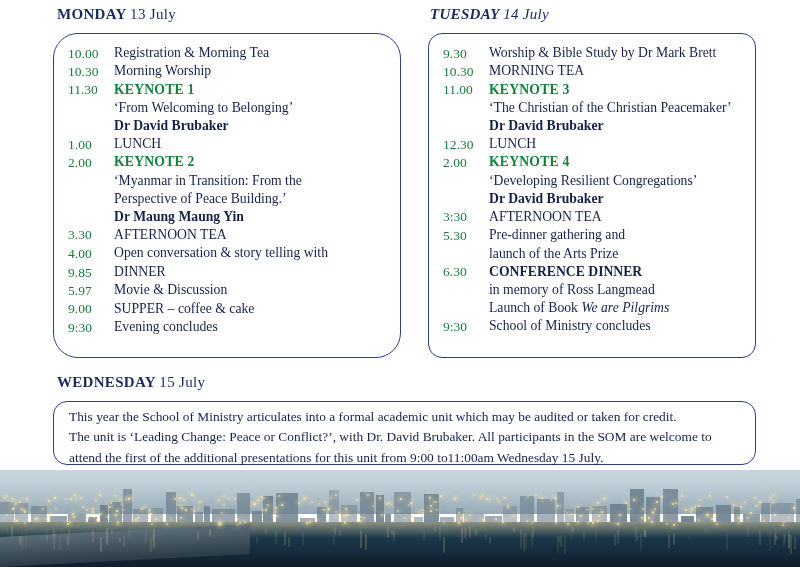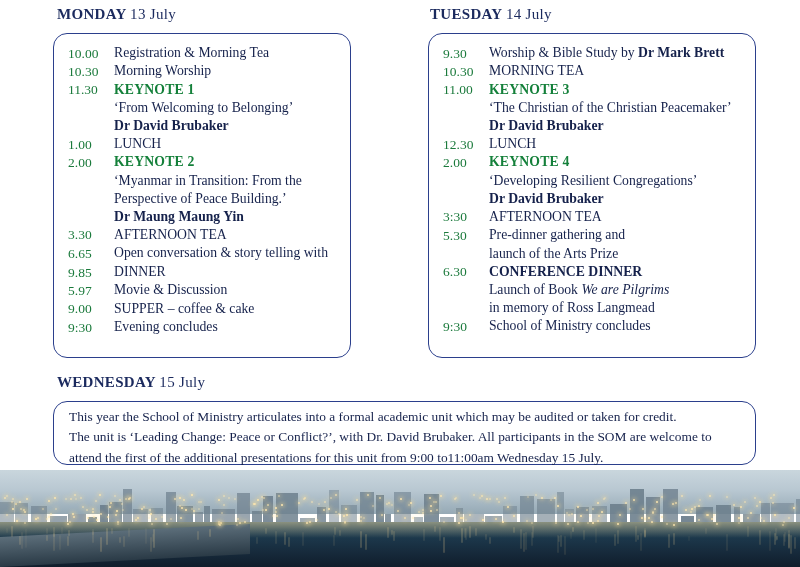--- a/index.html
+++ b/index.html
@@ -33,32 +33,32 @@
     white-space: nowrap;
   }
   .day-heading .day-name {
     text-transform: uppercase;
   }
   .day-heading .day-date {
     font-weight: normal;
   }
 
   #heading-monday { left: 57px; top: 6px; }
-  #heading-tuesday { left: 430px; top: 6px; }
+  #heading-tuesday { left: 430px; top: 6px; font-style: italic; }
   #heading-wednesday { left: 57px; top: 374px; }
 
   
   .panel {
     position: absolute;
     border: 1.2px solid #2b3f8c;
     border-radius: 14px;
     box-sizing: border-box;
     background: #ffffff;
   }
-  #panel-monday { left: 53px; top: 33px; width: 298px; height: 325px; }
+  #panel-monday { left: 53px; top: 33px; width: 348px; height: 325px; border-radius: 25px; }
   #panel-tuesday { left: 428px; top: 33px; width: 328px; height: 325px; }
   #panel-wednesday { left: 53px; top: 401px; width: 703px; height: 64px; }
 
   
   .schedule {
     position: absolute;
     left: 0; top: 0; right: 0;
     padding: 10px 12px 0 14px;
     box-sizing: border-box;
   }
@@ -81,21 +81,21 @@
     color: #15214b;
   }
   .desc.green {
     color: #14803a;
     font-weight: bold;
     letter-spacing: 0.2px;
   }
   .desc.bold {
     font-weight: bold;
   }
-  .desc .b { font-weight: bold; }
+  .desc .b { font-weight: normal; }
   .desc .i { font-style: italic; }
 
   
   #wed-note {
     position: absolute;
     left: 53px;
     top: 407px;
     width: 700px;
     padding: 0 16px;
     box-sizing: border-box;
@@ -224,21 +224,21 @@
         </div>
         <div class="row">
           <div class="time"></div>
           <div class="desc bold">Dr Maung Maung Yin</div>
         </div>
         <div class="row">
           <div class="time">3.30</div>
           <div class="desc">AFTERNOON TEA</div>
         </div>
         <div class="row">
-          <div class="time">6.65</div>
+          <div class="time">4.00</div>
           <div class="desc">Open conversation &amp; story telling with</div>
         </div>
         <div class="row">
           <div class="time"></div>
         </div>
         <div class="row">
           <div class="time">9.85</div>
           <div class="desc">DINNER</div>
         </div>
         <div class="row">
@@ -305,25 +305,25 @@
         <div class="row">
           <div class="time"></div>
           <div class="desc">launch of the Arts Prize</div>
         </div>
         <div class="row">
           <div class="time">6.30</div>
           <div class="desc bold">CONFERENCE DINNER</div>
         </div>
         <div class="row">
           <div class="time"></div>
+          <div class="desc">in memory of Ross Langmead</div>
+        </div>
+        <div class="row">
+          <div class="time"></div>
           <div class="desc">Launch of Book <span class="i">We are Pilgrims</span></div>
-        </div>
-        <div class="row">
-          <div class="time"></div>
-          <div class="desc">in memory of Ross Langmead</div>
         </div>
         <div class="row">
           <div class="time">9:30</div>
           <div class="desc">School of Ministry concludes</div>
         </div>
       </div>
   </div>
 
   <div class="panel" id="panel-wednesday"></div>
   <div id="wed-note">

